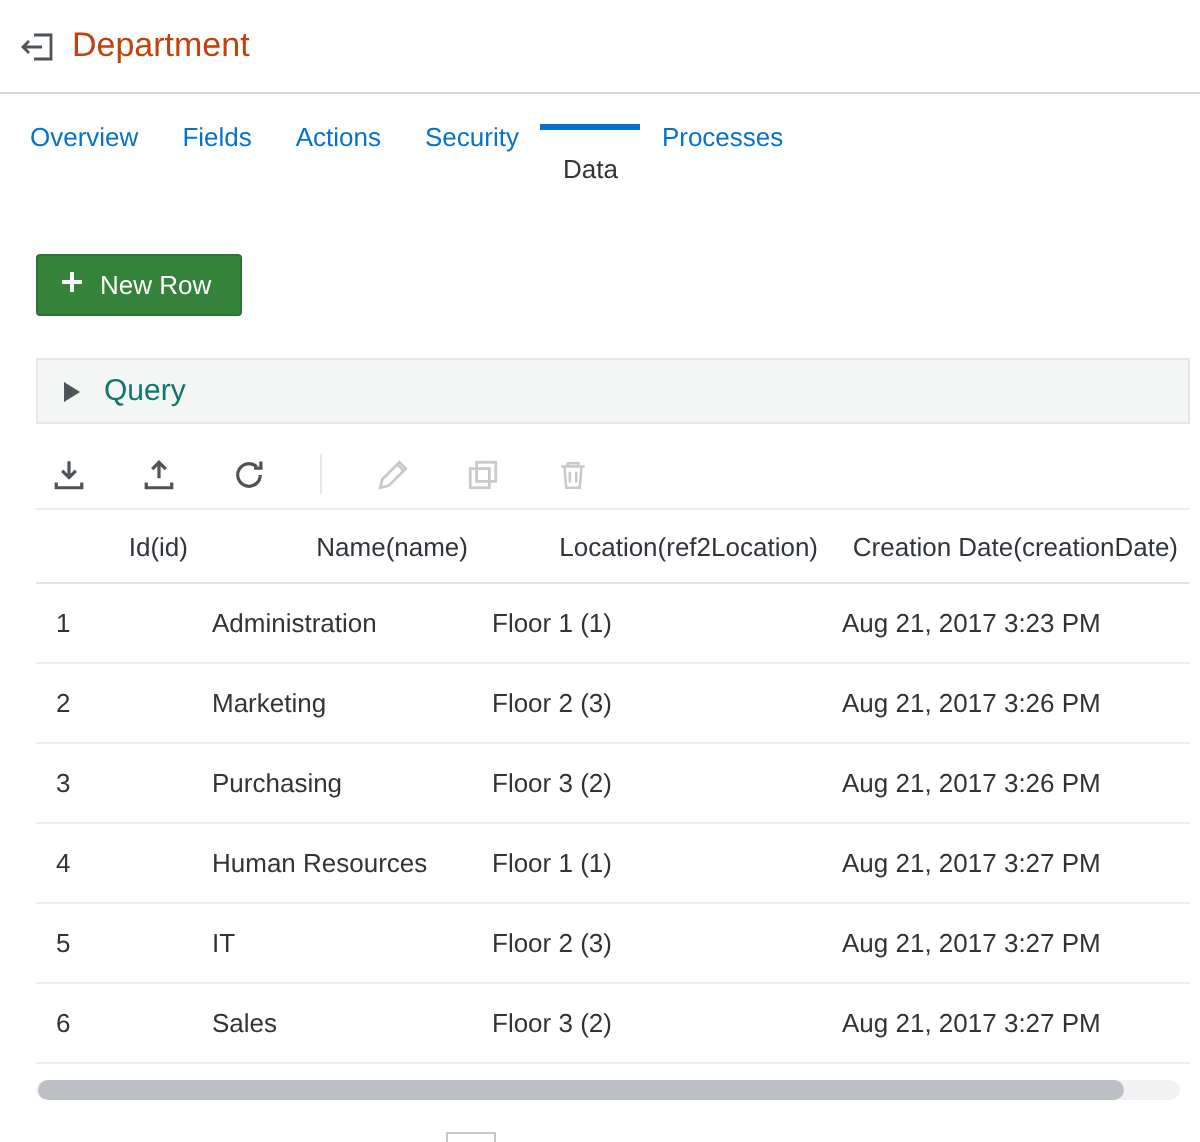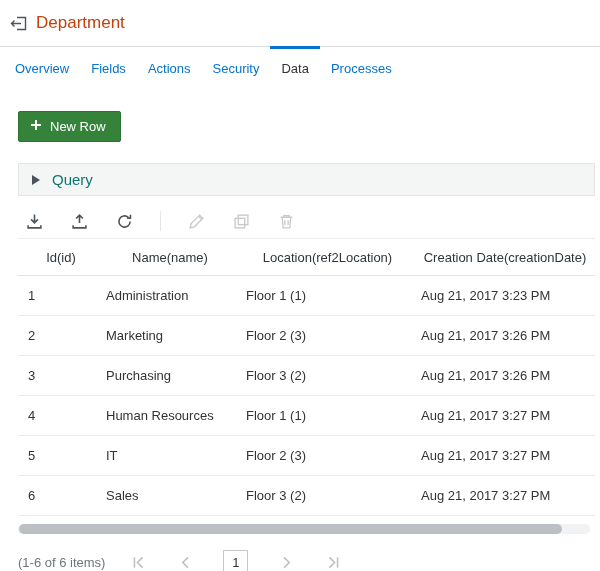--- a/index.html
+++ b/index.html
@@ -6,21 +6,21 @@
   html,body { width:600px; height:571px; background:#fff; overflow:hidden;
     font-family:"Liberation Sans", sans-serif; color:#333; }
 
   
   .app-header { display:flex; align-items:center; gap:9px; padding:13px 0 0 10px; }
   .page-title { font-size:17px; color:#c2410c; }
 
   
   .tabs { display:flex; margin-top:13px; border-top:1px solid #d8dbde; padding-left:4px; }
   .tab { position:relative; padding:14px 11px 12px; font-size:13px; color:#0572ce; cursor:pointer; white-space:nowrap; }
-  .tab.active { color:#333; }
+  .tab.active { color:#333;margin-top:16px; }
   .tab.active::after { content:""; position:absolute; left:0; top:-1px; width:100%; height:3px; background:#0572ce; }
 
   
   .btn-new-row { margin:23px 0 0 18px; display:inline-flex; align-items:flex-start; gap:8px;
     background:#35823b; border:1px solid #2d7233; color:#fff; font-size:13px;
     padding:7px 14px 7px 11px; border-radius:2px; cursor:pointer; font-family:inherit; }
 
   
   .query-bar { margin:21px 5px 0 18px; height:33px; background:#f4f5f5; border:1px solid #e3e6e8;
     display:flex; align-items:center; gap:12px; padding:0 13px; cursor:pointer; }
@@ -32,21 +32,21 @@
   .toolbar { margin:8px 5px 0 18px; display:flex; align-items:center; height:34px; padding:0 7px; gap:26px; }
   .tool-btn { width:19px; height:19px; display:flex; align-items:center; justify-content:center;
     color:#4d5459; cursor:pointer; background:none; border:none; padding:0; }
   .tool-btn.disabled { color:#c6cacc; cursor:default; }
   .tool-btn svg { width:17px; height:17px; }
   .toolbar-divider { width:1px; height:20px; background:#e4e6e8; }
 
   
   table.data-table { width:577px; margin:0 5px 0 18px; border-collapse:collapse;
     font-size:13px; color:#333; border-top:1px solid #eceeef; table-layout:fixed; }
-  .data-table th { text-align:center; font-weight:normal; color:#2f353a;
+  .data-table th { text-align:right; font-weight:normal; color:#2f353a;
     padding:11px 6px 10px; border-bottom:1px solid #dfe3e5; white-space:nowrap; overflow:hidden; cursor:pointer; }
   .data-table td { padding:12px 6px; border-bottom:1px solid #eaecee; white-space:nowrap; overflow:hidden; }
   .data-table th:first-child, .data-table td:first-child { padding-left:10px; }
 
   
   .scrollbar-track { margin:8px 10px 0 18px; height:10px; border-radius:5px; background:#f1f2f3; position:relative; cursor:pointer; }
   .scrollbar-thumb { position:absolute; left:1px; top:0; width:95%; height:10px; border-radius:5px; background:#bcc0c4; cursor:grab; }
 
   
   .pagination { margin:16px 5px 0 18px; display:flex; align-items:center; font-size:13px; color:#6e767c; }

